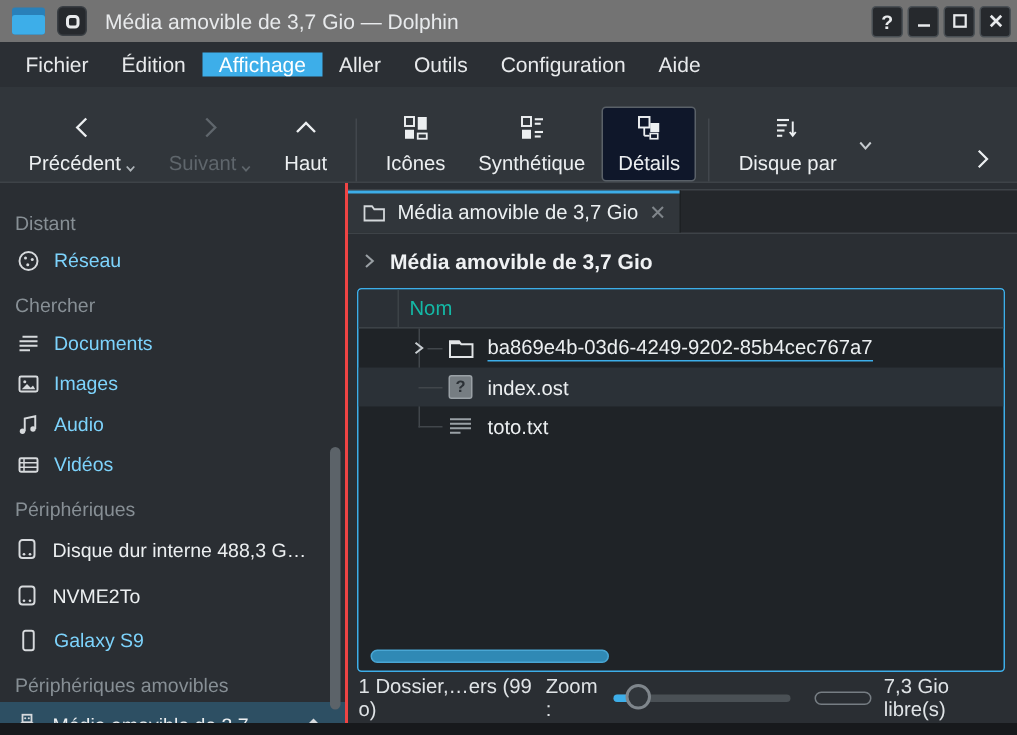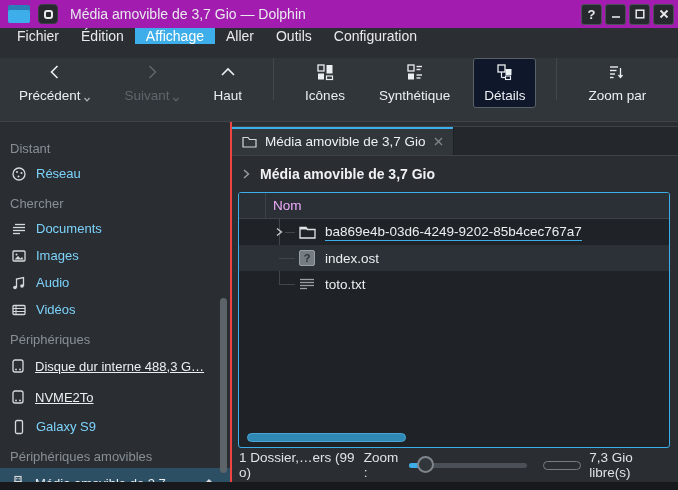--- a/index.html
+++ b/index.html
@@ -1,56 +1,56 @@
 <!DOCTYPE html>
 <html><head>
 <meta charset="utf-8">
 <style>
   * { box-sizing: border-box; margin: 0; padding: 0; }
   html,body { background:#101214; }
   body { font-family: "Liberation Sans","DejaVu Sans",sans-serif; color:#eceff1; }
   .window { width:678px; height:490px; background:#2b3036; display:flex; flex-direction:column; overflow:hidden; position:relative; }
 
   
-  .titlebar { height:28px; background:#a21caf; display:flex; align-items:center; padding:0 4px 0 8px; flex:none; }
+  .titlebar { height:28px; background:#737373; display:flex; align-items:center; padding:0 4px 0 8px; flex:none; }
   .titlebar .app-folder { width:22px; height:18px; position:relative; flex:none; }
   .app-folder .back { position:absolute; left:0; top:0; width:22px; height:18px; background:#2980b9; border-radius:2px; }
   .app-folder .front { position:absolute; left:0; top:5px; width:22px; height:13px; background:#3daee9; border-radius:2px; }
   .badge-btn { width:20px; height:20px; margin-left:8px; background:#26292d; border:1px solid #3a3f44; border-radius:4px; display:flex; align-items:center; justify-content:center; flex:none; }
   .badge-btn .ring { width:9px; height:9px; border:2.5px solid #e8eaec; border-radius:3px; }
   .titlebar .title { margin-left:12px; font-size:14px; color:#e8eaec; white-space:nowrap; overflow:hidden; }
   .winbtns { margin-left:auto; display:flex; gap:3px; }
   .winbtn { width:21px; height:21px; background:#26292d; border:1px solid #4a5055; border-radius:3px; color:#e8eaec; font-size:13px; font-weight:bold; display:flex; align-items:center; justify-content:center; cursor:default; }
   .winbtn svg { display:block; }
 
   
-  .menubar { height:30px; background:#2b2f34; display:flex; align-items:flex-start; padding-left:6px; flex:none; font-size:14px; }
+  .menubar { height:30px; background:#2b2f34; display:flex; align-items:center; padding-left:6px; flex:none; font-size:14px; }
   .menu-item { display:flex; align-items:center; padding:0 11px; color:#e8eaec; }
   .menu-item.active { background:#3daee9; color:#ffffff; }
 
   
-  .toolbar { height:64px; background:#31363b; display:flex; align-items:flex-start; padding:0 8px; gap:12px; flex:none; border-bottom:1px solid #3e4348; }
+  .toolbar { height:64px; background:#31363b; display:flex; align-items:flex-end; padding:0 8px; gap:0; flex:none; border-bottom:1px solid #3e4348; }
   .tbtn { display:flex; flex-direction:column; align-items:center; justify-content:center; gap:7px; padding:4px 10px; border-radius:3px; font-size:13.5px; color:#eceff1; border:1px solid transparent; }
   .tbtn .tlabel { display:flex; align-items:flex-end; gap:2px; white-space:nowrap; }
   .tbtn.disabled { color:#5f666c; }
   .tbtn.checked { background:#0f172a; border:1px solid #5a6168; }
   .tsep { width:1px; height:42px; background:#42474d; margin:0 8px; flex:none; }
   .caret { display:inline-block; }
   .overflow-btn { margin-left:auto; padding:6px; }
 
   
   .content { flex:1; display:flex; min-height:0; }
 
   
   .sidebar { width:232px; flex:none; background:#2a2e33; border-right:2px solid #ef4444; padding:10px 0 0 10px; position:relative; font-size:13px; overflow:hidden; }
   .side-header { color:#878f95; height:24px; display:flex; align-items:center; margin-top:4px; }
   .side-item { display:flex; align-items:center; gap:9px; height:27px; padding-right:14px; color:#7dd3fc; white-space:nowrap; }
   .side-item .sicon { width:17px; flex:none; display:flex; justify-content:center; }
   .side-device { padding:2px 14px 3px 0; height:31px; display:flex; align-items:center; gap:9px; }
-  .dev-body { flex:1; min-width:0;text-decoration:underline; }
+  .dev-body { flex:1; min-width:0; }
   .dev-label { white-space:nowrap; overflow:hidden; }
   .dev-bar { height:3px; background:#454b51; border-radius:2px; margin-top:3px; position:relative; overflow:hidden; }
   .dev-bar .fill { position:absolute; left:0; top:0; bottom:0; background:#3daee9; border-radius:2px; }
   .side-device.selected { background:#2d4f63; margin-left:-10px; padding-left:10px; }
   .side-device.selected .dev-bar { background:#51707f; }
   .side-device.selected .dev-bar .fill { background:#8fa6b1; }
   .eject-btn { flex:none; display:flex; align-items:center; }
   .side-scrollbar { position:absolute; right:3px; top:176px; width:7px; height:175px; background:#5c6369; border-radius:4px; }
 
   
@@ -63,21 +63,21 @@
   .tab .ticon { display:flex; }
   .tab .tclose { display:flex; opacity:.75; }
   .tabbar .tab-filler { flex:1; }
 
   .breadcrumb { height:36px; display:flex; align-items:center; gap:8px; padding-left:8px; flex:none; }
   .breadcrumb .crumb { font-weight:bold; font-size:14px; color:#eff1f3; }
 
   .view { flex:1; margin:0 8px 0 6px; border:1px solid #3daee9; border-radius:3px; background:#1f2327; position:relative; overflow:hidden; min-height:0; }
   .vheader { height:26px; background:#2b3036; border-bottom:1px solid #3c4247; display:flex; align-items:center; }
   .vheader .hcell0 { width:27px; height:100%; border-right:1px solid #3c4247; flex:none; }
-  .vheader .hcell { padding-left:7px; font-size:13.5px; color:#f0abfc; }
+  .vheader .hcell { padding-left:7px; font-size:13.5px; color:#14b8a6; }
   .rows { position:relative; }
   .tree-vline { position:absolute; left:40px; top:0; width:1px; height:66px; background:#41464b; }
   .frow { height:26px; display:flex; align-items:center; position:relative; font-size:13.5px; }
   .frow.hovered { background:#2b3137; }
   .frow .tick { position:absolute; top:13px; height:1px; background:#41464b; }
   .frow .expander { position:absolute; left:30px; width:20px; display:flex; justify-content:center; background:inherit; }
   .frow .ficon { position:absolute; left:58px; width:20px; display:flex; justify-content:center; align-items:center; }
   .frow .fname { position:absolute; left:86px; white-space:nowrap; color:#eceff1; }
   .frow .fname.underlined { border-bottom:1px solid #3daee9; padding-bottom:1px; }
   .unknown-box { width:16px; height:16px; background:#767d82; border:1px solid #9aa1a6; border-radius:2px; color:#2c3136; font-size:11px; font-weight:bold; display:flex; align-items:center; justify-content:center; }
@@ -133,20 +133,21 @@
     </div>
   </div>
 
   <div class="menubar">
     <span class="menu-item">Fichier</span>
     <span class="menu-item">Édition</span>
     <span class="menu-item active">Affichage</span>
     <span class="menu-item">Aller</span>
     <span class="menu-item">Outils</span>
     <span class="menu-item">Configuration</span>
+    <span class="menu-item">Aide</span>
   </div>
 
   <div class="toolbar">
     <div class="tbtn">
       <svg width="18" height="18" viewBox="0 0 18 18">
           <path d="M11.5 3 L5.5 9 L11.5 15" fill="none" stroke="#eceff1" stroke-width="1.6"></path>
         </svg>
       <span class="tlabel">
           <span>Précédent</span>
           <svg class="caret" width="8" height="8" viewBox="0 0 8 8">
@@ -213,21 +214,21 @@
     <div class="tsep"></div>
     <div class="tbtn">
       <svg width="18" height="18" viewBox="0 0 18 18">
         <line x1="2" y1="4" x2="10" y2="4" stroke="#eceff1" stroke-width="1.4"></line>
         <line x1="2" y1="7.5" x2="8.5" y2="7.5" stroke="#eceff1" stroke-width="1.4"></line>
         <line x1="2" y1="11" x2="7" y2="11" stroke="#eceff1" stroke-width="1.4"></line>
         <line x1="2" y1="14.5" x2="5.5" y2="14.5" stroke="#eceff1" stroke-width="1.4"></line>
         <path d="M12.5 5 L12.5 14 M10.5 12 L12.5 14.5 L14.5 12" fill="none" stroke="#eceff1" stroke-width="1.3"></path>
       </svg>
       <span class="tlabel">
-          <span>Zoom par</span>
+          <span>Disque par</span>
         </span>
     </div>
     <svg class="caret" width="12" height="12" viewBox="0 0 12 12" style="margin:0 0 18px 2px;">
         <path d="M2.5 4 L6 8 L9.5 4" fill="none" stroke="#c6cbcf" stroke-width="1.3"></path>
       </svg>
     <div class="tbtn overflow-btn">
       <svg width="16" height="16" viewBox="0 0 16 16">
           <path d="M5.5 2.5 L11 8 L5.5 13.5" fill="none" stroke="#eceff1" stroke-width="1.5"></path>
         </svg>
     </div>

